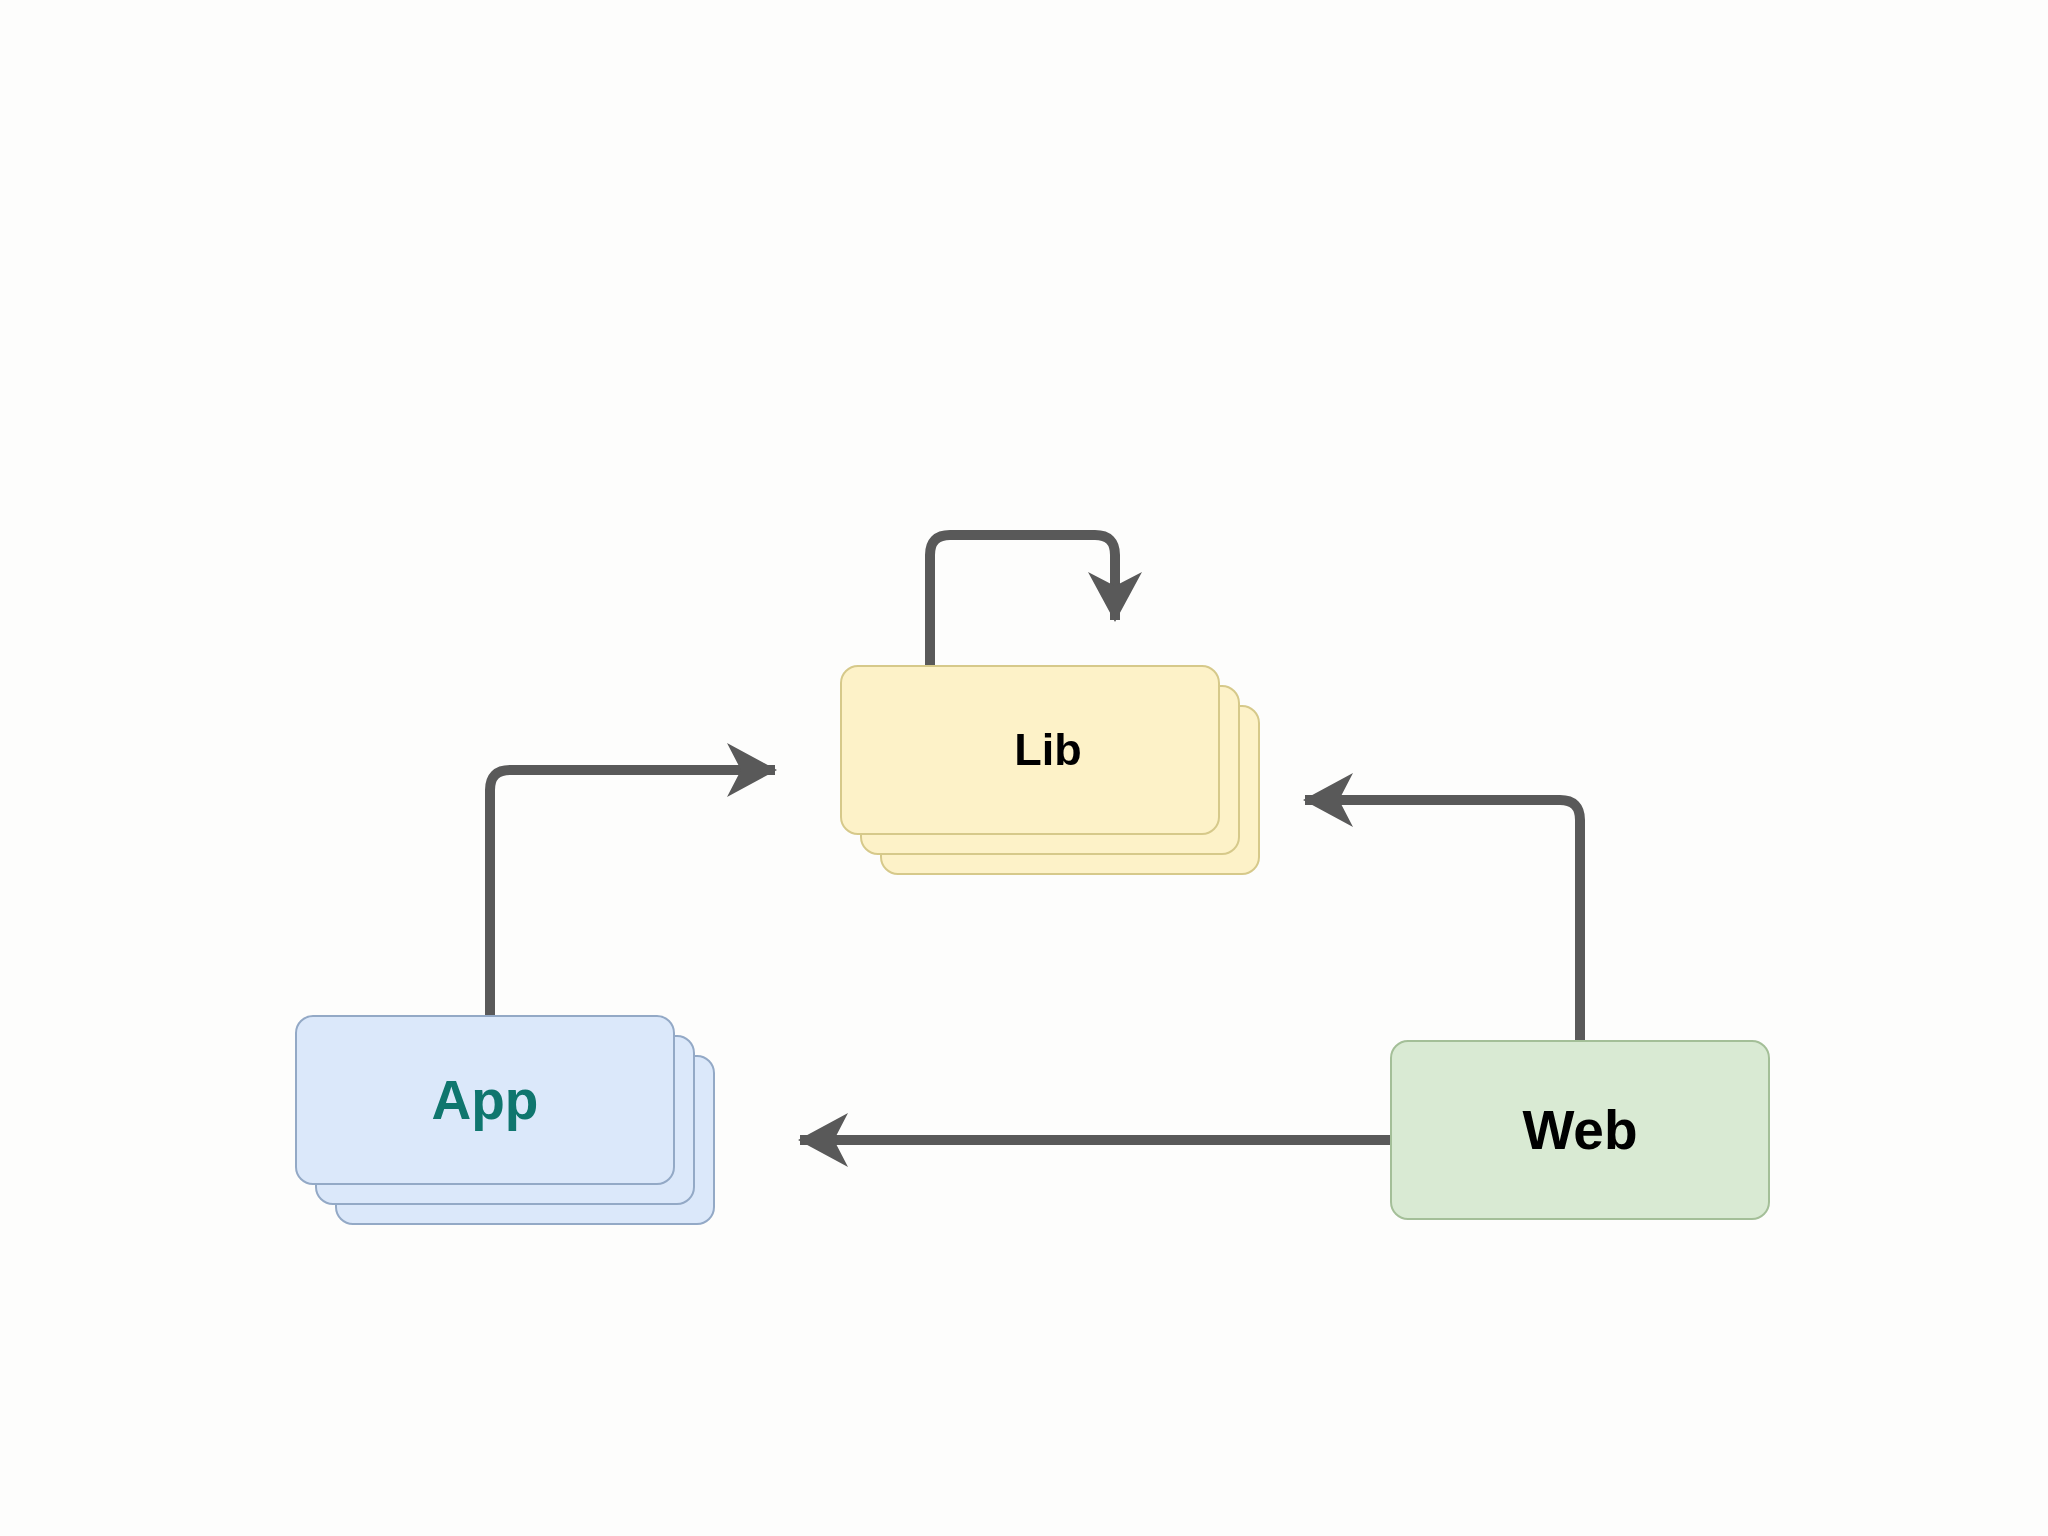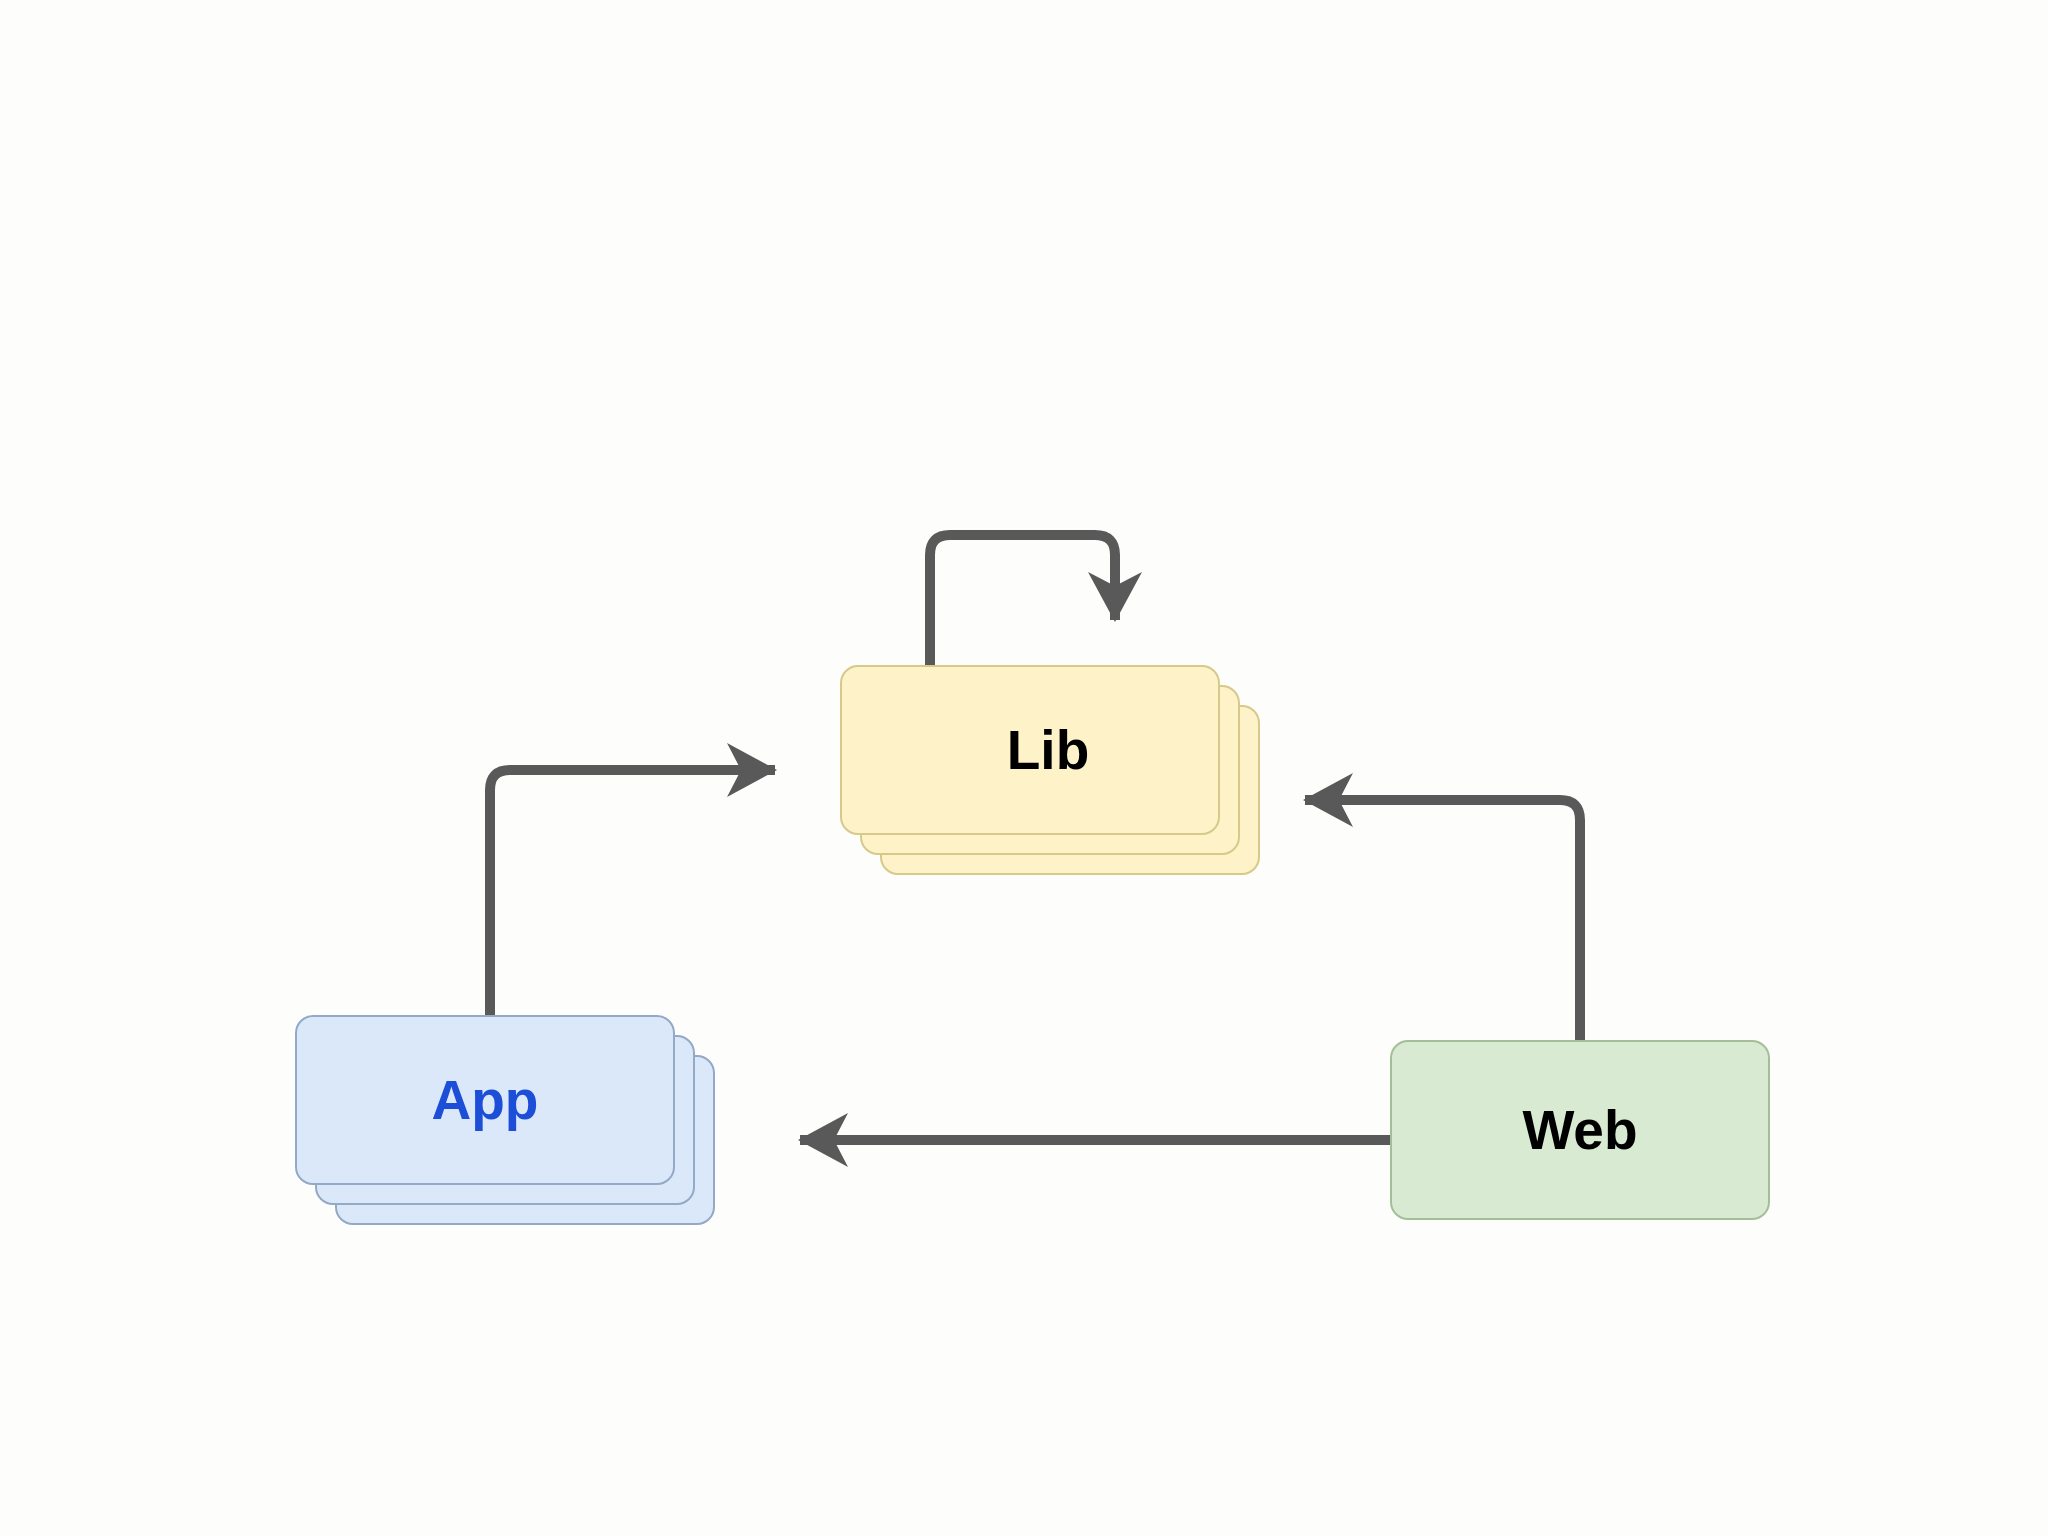--- a/index.html
+++ b/index.html
@@ -77,21 +77,21 @@
   }
 
   
   .node-lib .card {
     background: #ffeeba;
     border-color: #d6c98a;
   }
   .node-lib .card-front {
     background: #fdf2c8;
   }
-  .node-lib .card-label { font-size: 55px; padding-left: 36px; }
+  .node-lib .card-label { font-size: 45px; padding-left: 36px; }
 
   
   .node-app .card {
     background: #d6e4f7;
     border-color: #93a9c6;
   }
   .node-app .card-front {
     background: #dbe8fa;
   }
   .node-app .card-label { font-size: 55px; }
@@ -133,21 +133,21 @@
       <div class="card card-back1" style="left: 20px; top: 20px; width: 380px; height: 170px; border-color: rgb(214, 201, 138); background: rgb(253, 242, 200);"></div>
       <div class="card card-front" style="left: 0px; top: 0px; width: 380px; height: 170px; border-color: rgb(214, 201, 138); background: rgb(253, 242, 200);">
         <div class="card-label" style="color: rgb(0, 0, 0);">Lib</div>
       </div>
     </div>
 
     <div class="node node-app" style="left:295px; top:1015px; width:420px; height:210px;">
       <div class="card card-back2" style="left: 40px; top: 40px; width: 380px; height: 170px; border-color: rgb(147, 169, 198); background: rgb(219, 232, 250);"></div>
       <div class="card card-back1" style="left: 20px; top: 20px; width: 380px; height: 170px; border-color: rgb(147, 169, 198); background: rgb(219, 232, 250);"></div>
       <div class="card card-front" style="left: 0px; top: 0px; width: 380px; height: 170px; border-color: rgb(147, 169, 198); background: rgb(219, 232, 250);">
-        <div class="card-label" style="color: #1d4ed8;">App</div>
+        <div class="card-label" style="color: #0f766e;">App</div>
       </div>
     </div>
 
     <div class="node node-web" style="left:1390px; top:1040px; width:380px; height:180px;padding-left:32px;">
       <div class="card card-front" style="left: 0px; top: 0px; width: 380px; height: 180px; border-color: rgb(164, 191, 152); background: rgb(217, 234, 211);">
         <div class="card-label" style="color: rgb(0, 0, 0);">Web</div>
       </div>
     </div>
 
   </div>

